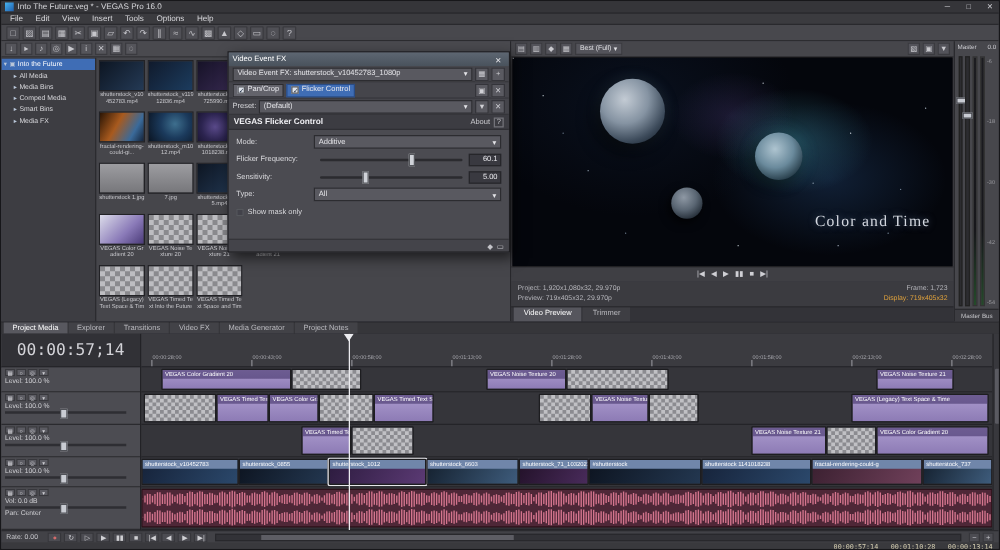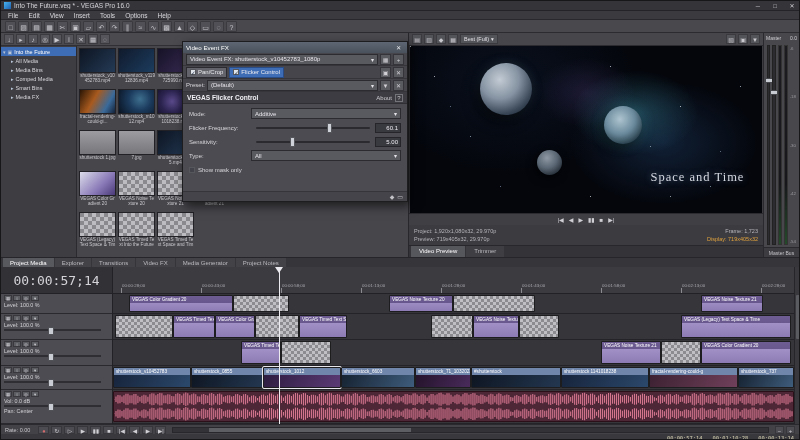--- a/index.html
+++ b/index.html
@@ -346,21 +346,21 @@
             <span class="pv-btn">▣</span>
             <span class="pv-btn">▼</span>
           </span>
       </div>
       <div class="video-wrap">
         <div class="space-bg"></div>
         <div class="stars"></div>
         <div class="planet planet-a"></div>
         <div class="planet planet-b"></div>
         <div class="planet planet-c"></div>
-        <div class="overlay-title">Space and Time</div>
+        <div class="overlay-title">Color and Time</div>
       </div>
       <div class="pv-transport" id="pv-transport">
           <span class="pvt-btn">|◀</span>
           <span class="pvt-btn">◀</span>
           <span class="pvt-btn">▶</span>
           <span class="pvt-btn">▮▮</span>
           <span class="pvt-btn">■</span>
           <span class="pvt-btn">▶|</span>
         </div>
       <div class="pv-status">

